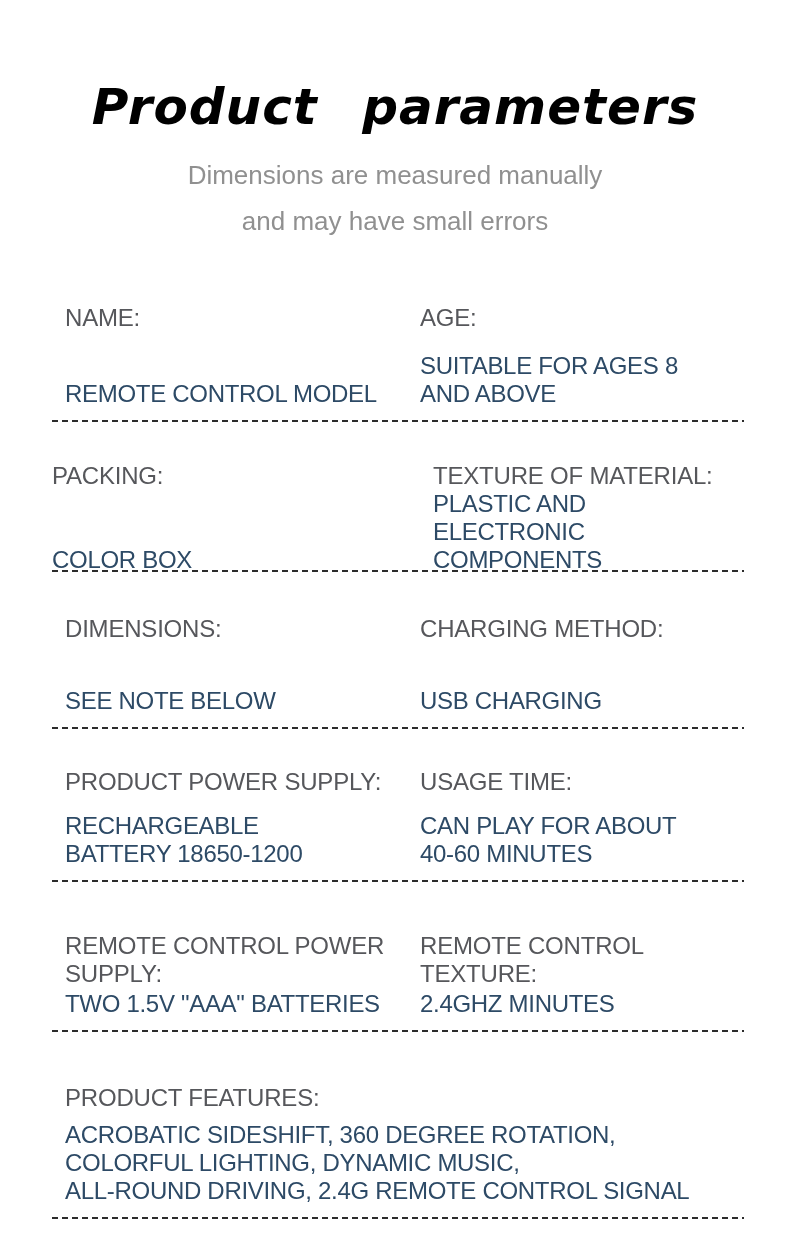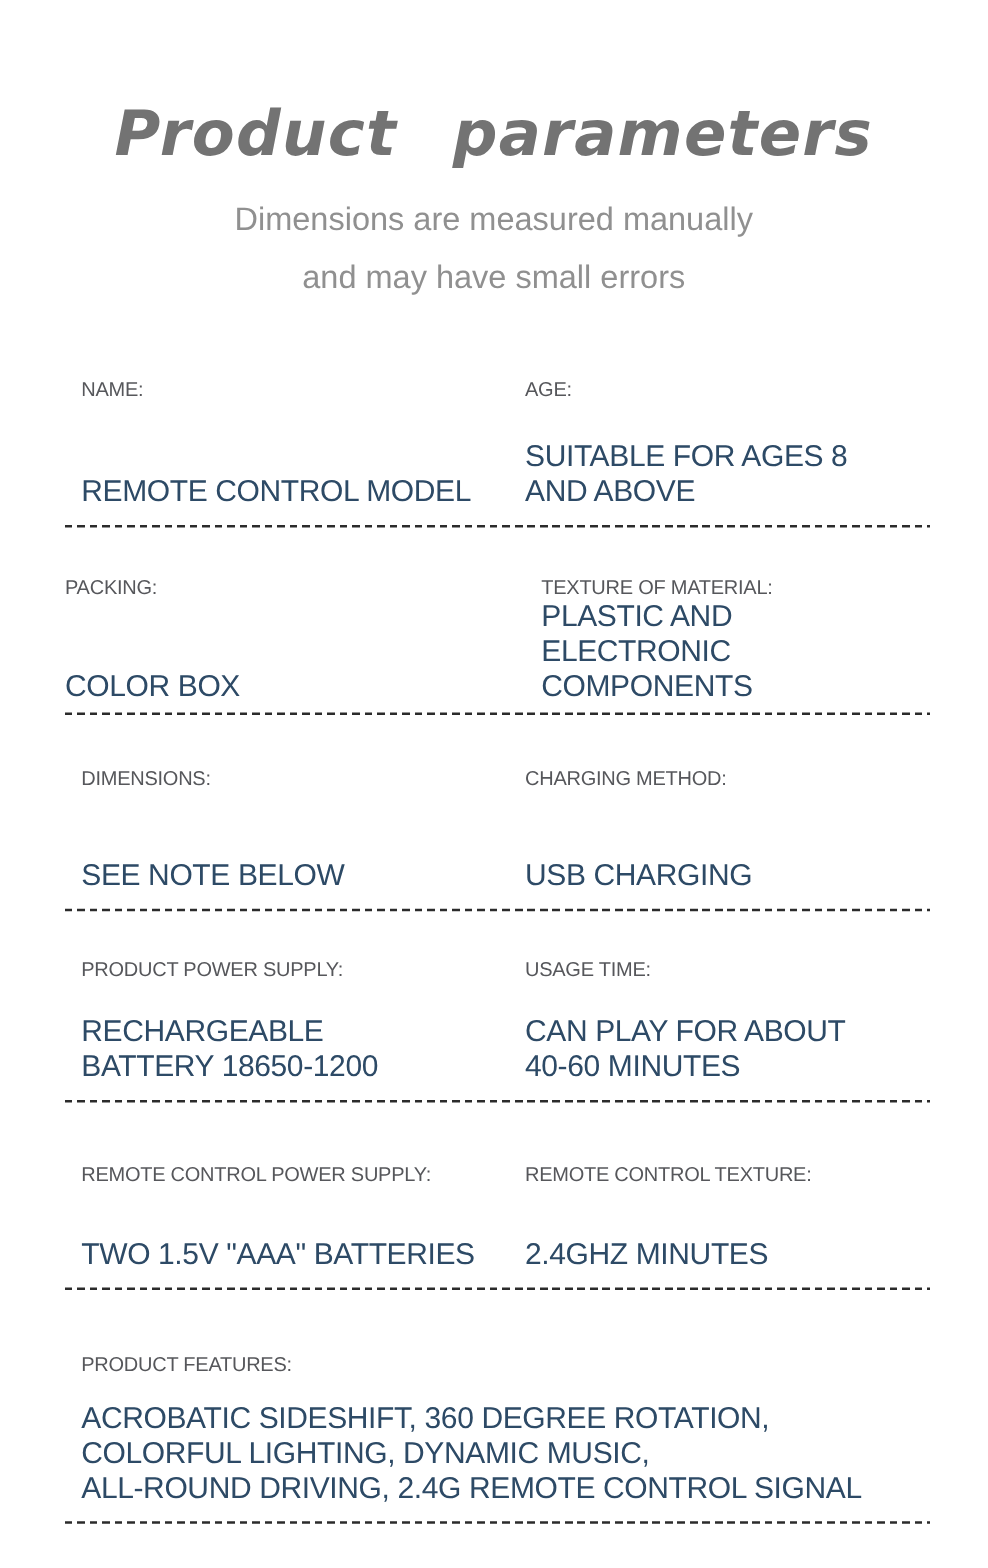--- a/index.html
+++ b/index.html
@@ -13,21 +13,21 @@
   }
   .title {
     margin: 78px 20px 0 20px;
     text-align: center;
     font-family: "DejaVu Sans", sans-serif;
     font-size: 50px;
     font-weight: 800;
     font-style: italic;
     letter-spacing: 1px;
     word-spacing: 26px;
-    color: #737373;
+    color: #000000;
     white-space: nowrap;
   }
   .subtitle {
     margin-top: 16px;
     text-align: center;
     font-size: 26px;
     line-height: 46px;
     color: #909090;
     white-space: pre-line;
   }
@@ -41,21 +41,21 @@
   }
   .cell {
     display: flex;
     flex-direction: column;
     justify-content: space-between;
     box-sizing: border-box;
     padding-bottom: 12px;
   }
   .cell.left { padding-left: 13px; }
   .label {
-    font-size: 16px;
+    font-size: 24px;
     letter-spacing: -0.2px;
     color: #56575b;
   }
   .value {
     font-size: 24px;
     line-height: 28px;
     letter-spacing: -0.3px;
     color: #2d4a66;
     white-space: pre-line;
   }

